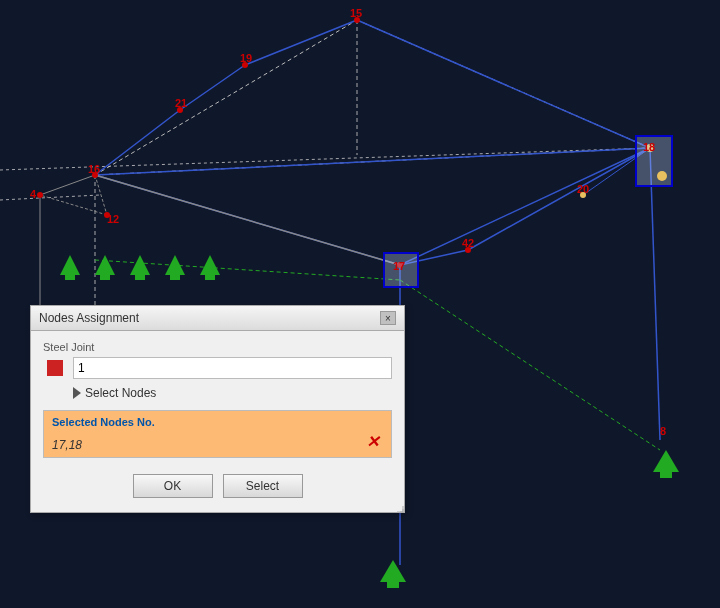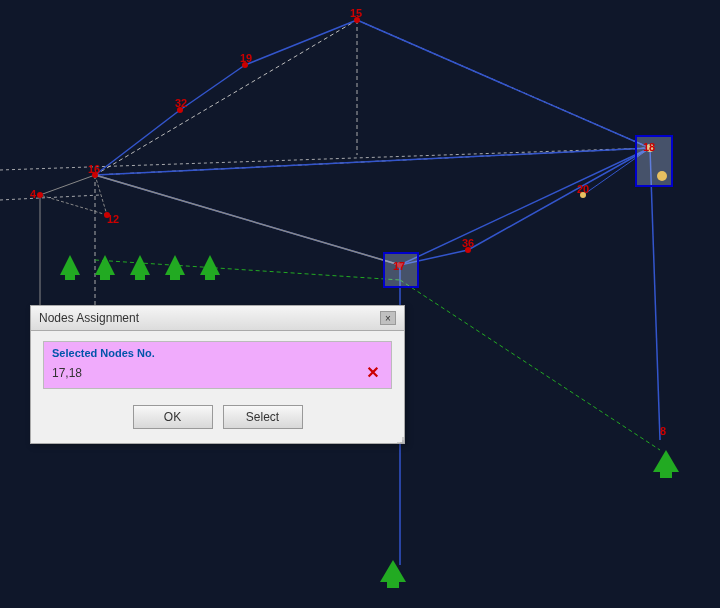--- a/index.html
+++ b/index.html
@@ -138,36 +138,37 @@
       border-left: 8px solid #555;
     }
 
     .select-nodes-label {
       font-size: 12px;
       color: #333;
     }
 
     .selected-nodes-section {
       border: 1px solid #bbb;
-      background: #f0abfc;
+      background: #fdba74;
       padding: 5px 8px;
       margin-bottom: 10px;
     }
 
     .selected-nodes-title {
       color: #0055aa;
       font-size: 11px;
       font-weight: bold;
       margin-bottom: 4px;
     }
 
     .selected-nodes-row {
       display: flex;
-      align-items: center;
+      align-items: flex-end;
       gap: 4px;
+      font-style: italic;
     }
 
     .selected-nodes-value {
       flex: 1;
       font-size: 12px;
       color: #333;
     }
 
     .clear-btn {
       width: 20px;
@@ -255,26 +256,26 @@
     <line x1="95" y1="175" x2="107" y2="215" stroke="#888" stroke-width="1" stroke-dasharray="3,2"></line>
     <line x1="107" y1="215" x2="40" y2="195" stroke="#888" stroke-width="1" stroke-dasharray="3,2"></line>
 
     <line x1="95" y1="260" x2="400" y2="280" stroke="#22aa22" stroke-width="1" stroke-dasharray="4,3"></line>
     <line x1="400" y1="280" x2="660" y2="450" stroke="#22aa22" stroke-width="1" stroke-dasharray="4,3"></line>
 
   </svg>
 
   <div class="node-label" style="left:350px; top:7px">15</div>
   <div class="node-label" style="left:240px; top:52px">19</div>
-  <div class="node-label" style="left:175px; top:97px">32</div>
+  <div class="node-label" style="left:175px; top:97px">21</div>
   <div class="node-label" style="left:88px; top:163px">16</div>
   <div class="node-label" style="left:107px; top:213px">12</div>
   <div class="node-label" style="left:30px; top:188px">4</div>
   <div class="node-label" style="left:577px; top:183px">20</div>
-  <div class="node-label" style="left:462px; top:237px">36</div>
+  <div class="node-label" style="left:462px; top:237px">42</div>
   <div class="node-label" style="left:386px; top:572px">7</div>
   <div class="node-label" style="left:660px; top:425px">8</div>
 
   <svg style="position:absolute;top:0;left:0;width:720px;height:608px;pointer-events:none">
 
     <circle cx="357" cy="20" r="3" fill="#cc0000"></circle>
     <circle cx="245" cy="65" r="3" fill="#cc0000"></circle>
     <circle cx="180" cy="110" r="3" fill="#cc0000"></circle>
     <circle cx="95" cy="175" r="3" fill="#cc0000"></circle>
     <circle cx="107" cy="215" r="3" fill="#cc0000"></circle>
@@ -331,20 +332,37 @@
 
 </div>
 
 <div id="dialog">
   <div id="dialog-titlebar">
     <span id="dialog-title">Nodes Assignment</span>
     <div id="dialog-close">×</div>
   </div>
   <div id="dialog-body">
 
+    <div class="form-section">
+      <div class="field-label">Steel Joint</div>
+      <div class="field-row">
+        <div class="joint-icon">
+
+          <svg width="20" height="20" viewBox="0 0 20 20">
+            <rect x="2" y="2" width="16" height="16" fill="#cc2222"></rect>
+          </svg>
+        </div>
+        <input class="text-input" type="text" value="1" readonly="" style="">
+      </div>
+
+      <div class="select-nodes-row">
+        <div class="triangle-icon"></div>
+        <span class="select-nodes-label">Select Nodes</span>
+      </div>
+    </div>
 
     <div class="selected-nodes-section">
       <div class="selected-nodes-title">Selected Nodes No.</div>
       <div class="selected-nodes-row">
         <span class="selected-nodes-value">17,18</span>
         <div class="clear-btn">
           <span class="x-icon">✕</span>
         </div>
       </div>
     </div>

